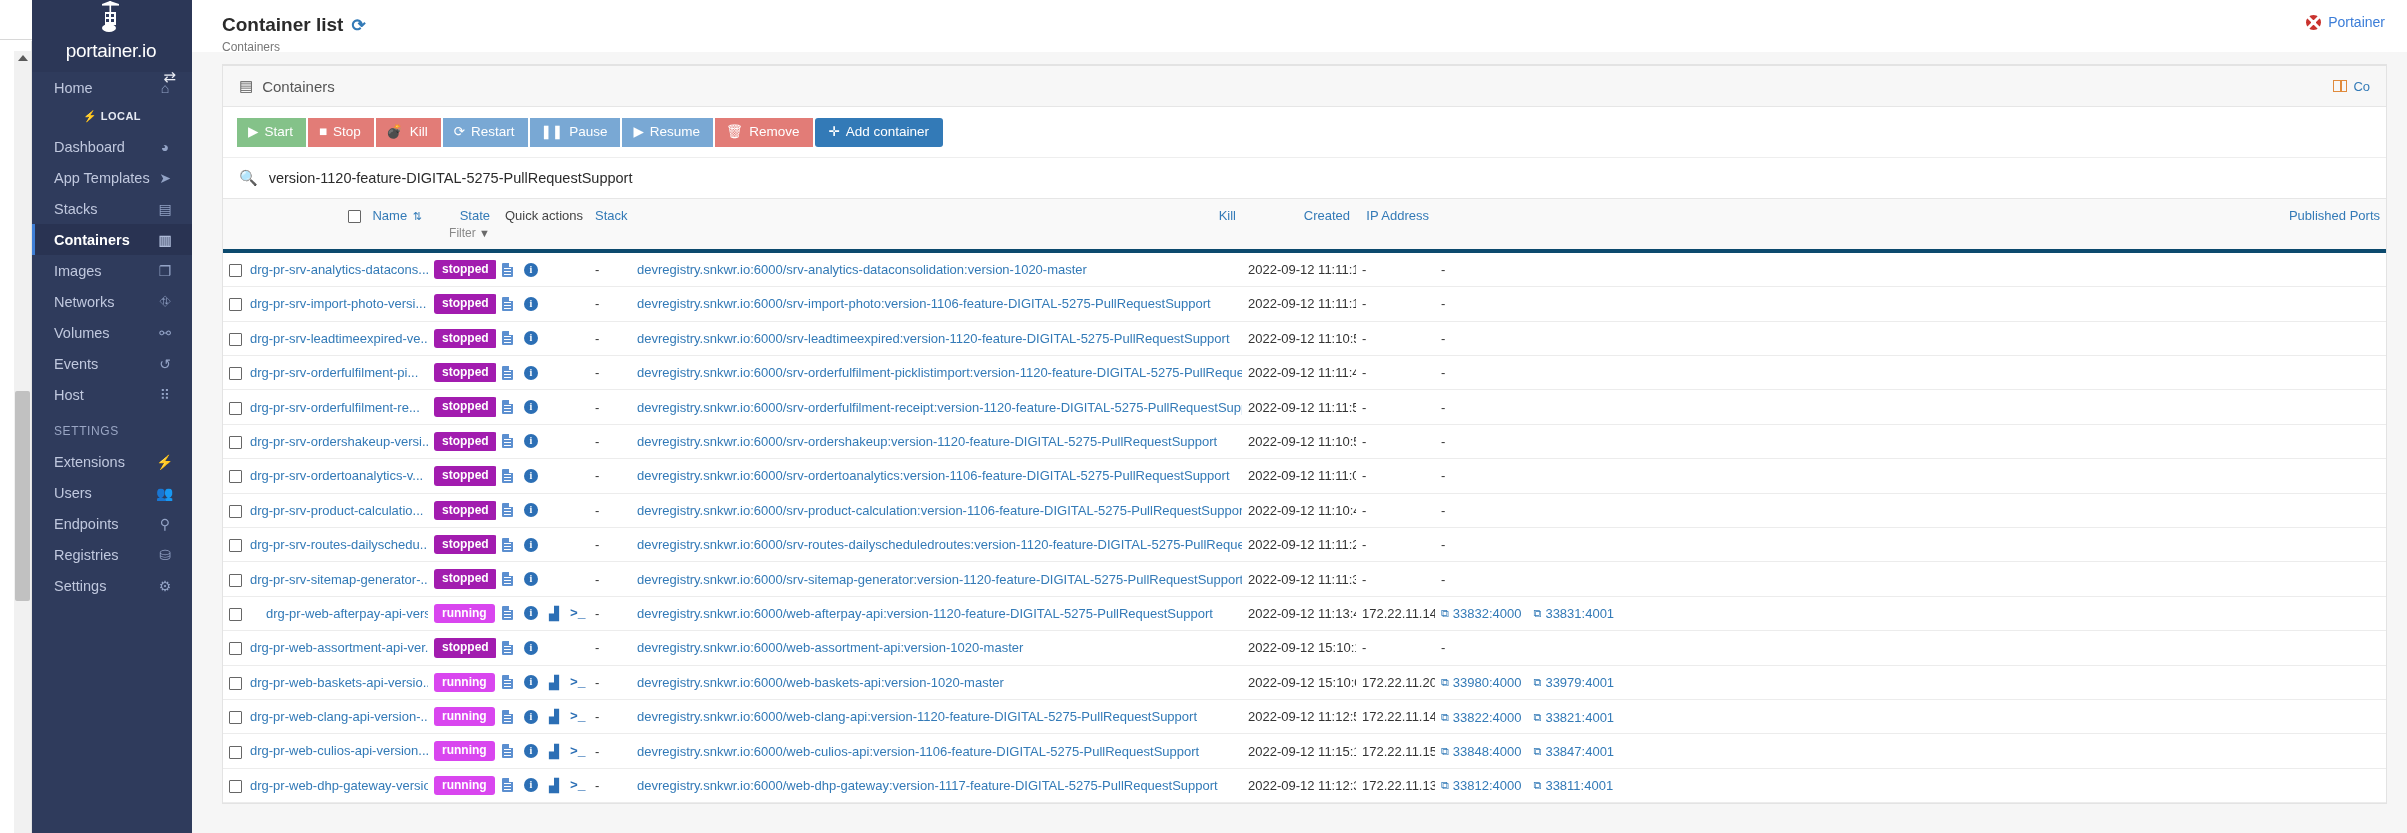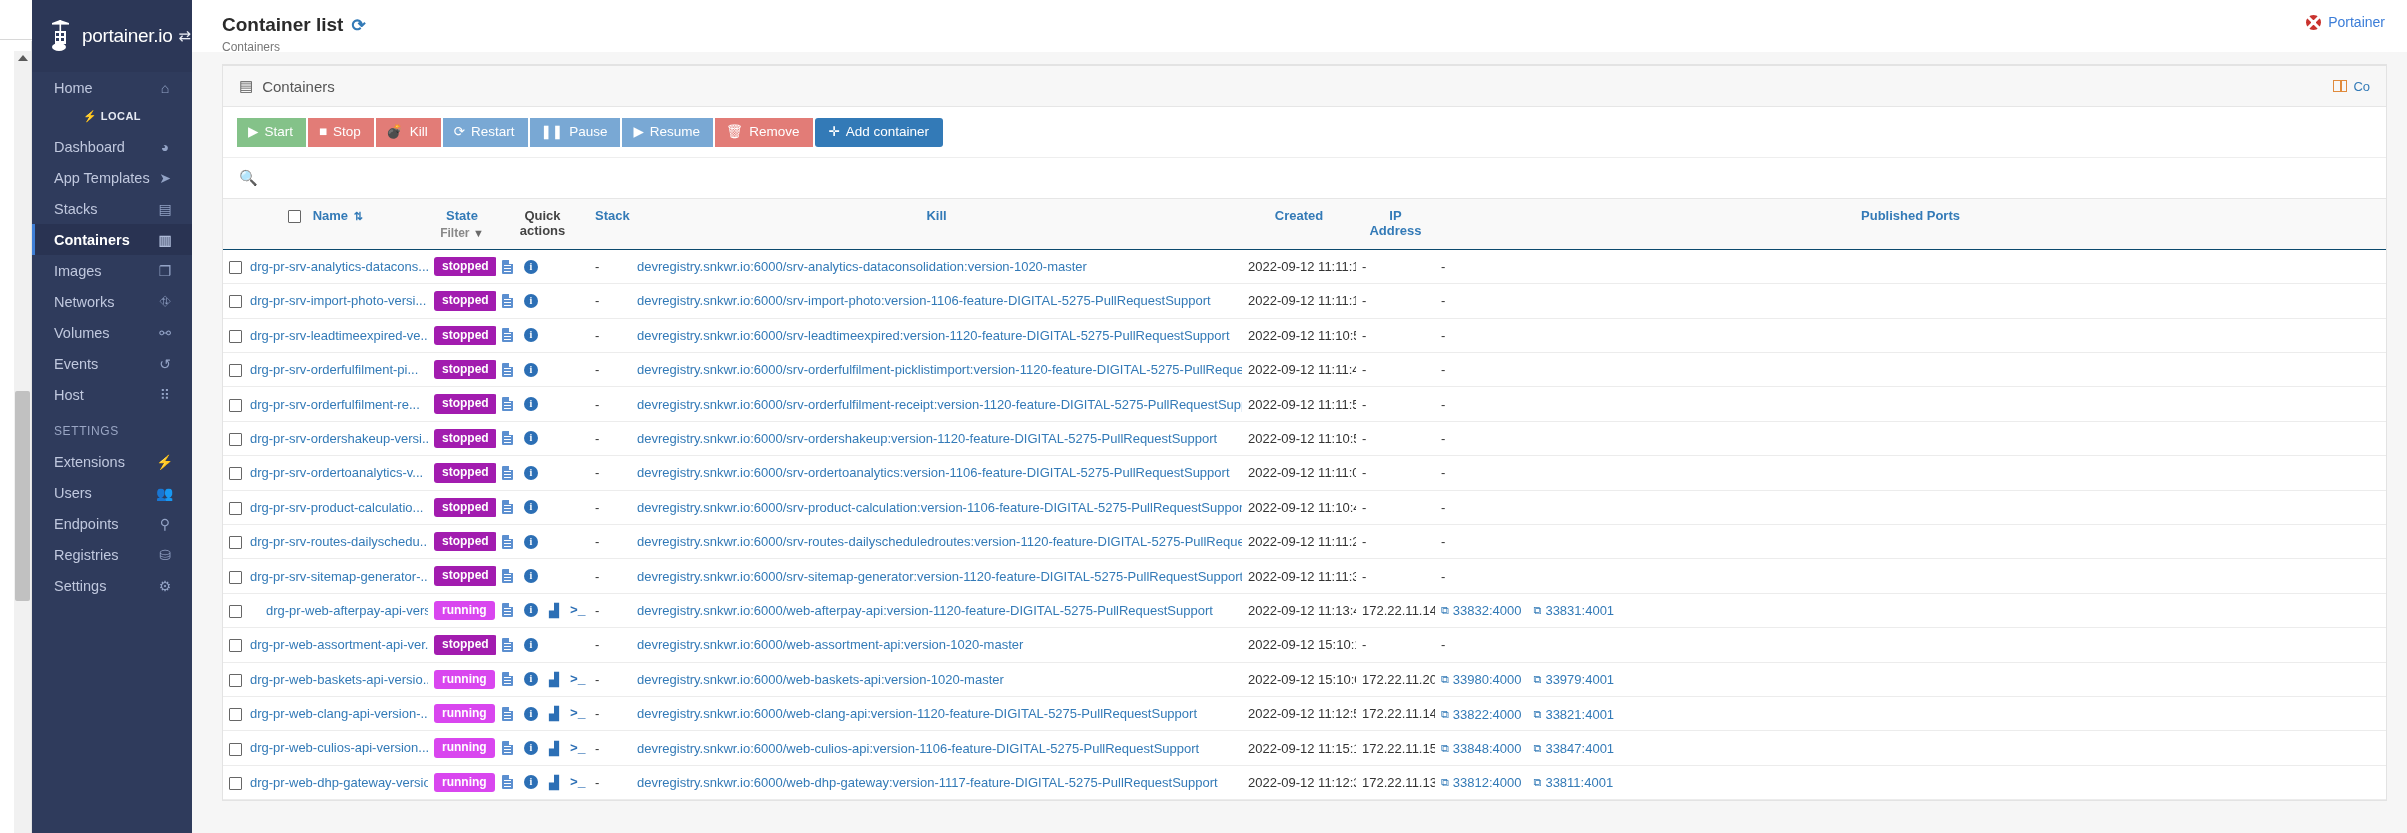--- a/index.html
+++ b/index.html
@@ -26,21 +26,21 @@
      border-bottom: 6px solid #5a5a5a; }
   .scroll-thumb { position: absolute; left: 1px; width: 15px; top: 340px; height: 210px; background: #c1c1c1; border-radius: 2px;}
 
   
   .sidebar {
     width: 160px; flex: 0 0 160px; background: #2f3b5c; color: #c3cbe0;
     display: flex; flex-direction: column; margin-top: 0;
   }
   .brand {
     height: 72px; display: flex; align-items: center; padding: 0 16px 0 14px;
-    background: #2c3757; gap: 6px;
+    background: #2c3757; gap: 6px; flex-direction: column;
   }
   .brand-logo { width: 30px; height: 34px; flex: 0 0 30px; position: relative; }
   .brand-text { color: #fff; font-size: 19px; letter-spacing: -0.3px; font-weight: 400; white-space: nowrap;}
   .brand-toggle { margin-left: auto; color: #e9ecf4; font-size: 15px; }
 
   .nav-item {
     display: flex; align-items: center; justify-content: space-between;
     padding: 0 18px 0 22px; height: 31px; font-size: 14.5px; color: #c0c8de;
     cursor: pointer; white-space: nowrap;
   }
@@ -107,22 +107,22 @@
   }
   .search-ico { color: #8a8a8a; font-size: 15px; }
   .search-input {
     border: none; outline: none; font-family: inherit; font-size: 14.5px; color: #2b2b2b;
     width: 100%; background: transparent;
   }
 
   
   table { width: 100%; border-collapse: collapse; table-layout: fixed; }
   thead th {
-    background: #f9f9f9; border-bottom: 1px solid #0c4a6e;
-    text-align: center; padding: 9px 6px; font-size: 13px; color: #337ab7; font-weight: 700;
+    background: #f9f9f9; border-bottom: 4px solid #0c4a6e;
+    text-align: right; padding: 9px 6px; font-size: 13px; color: #337ab7; font-weight: 400;
     vertical-align: top;
   }
   thead th.plain { color: #444; }
   .th-filter { display: block; font-size: 12px; color: #888; margin-top: 3px; }
   .filter-funnel { color: #6a6a6a; font-size: 11px; }
   .sort-ico { font-size: 11px; color: #337ab7; margin-left: 2px; }
 
   tbody td {
     border-bottom: 1px solid #ececec; padding: 7px 6px; font-size: 13px; color: #333;
     vertical-align: middle; white-space: nowrap; overflow: hidden;
@@ -316,20 +316,21 @@
           <span>Remove</span>
         </button>
         <button class="btn primary">
           <span>✛</span>
           <span>Add container</span>
         </button>
       </div>
 
       <div class="searchbar">
         <span class="search-ico">🔍</span>
+        <input class="search-input" type="text" value="version-1120-feature-DIGITAL-5275-PullRequestSupport" style="">
       </div>
 
       <table>
         <colgroup>
           <col style="width:205px">
           <col style="width:68px">
           <col style="width:93px">
           <col style="width:42px">
           <col style="width:611px">
           <col style="width:114px">

